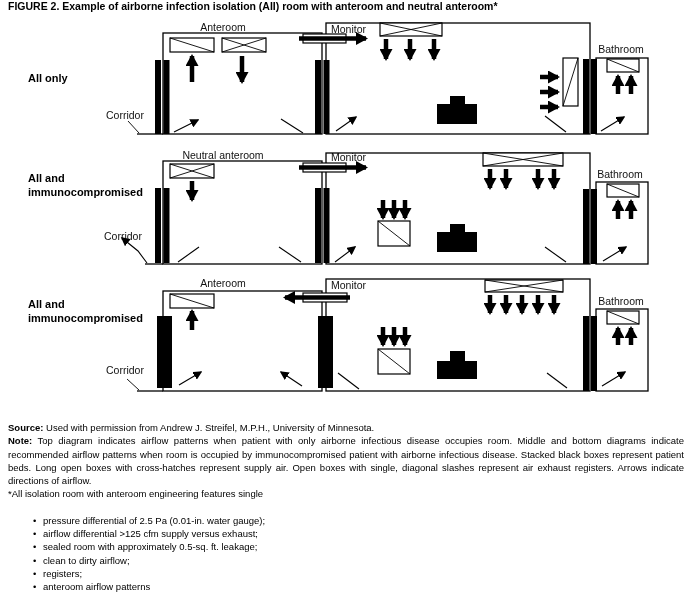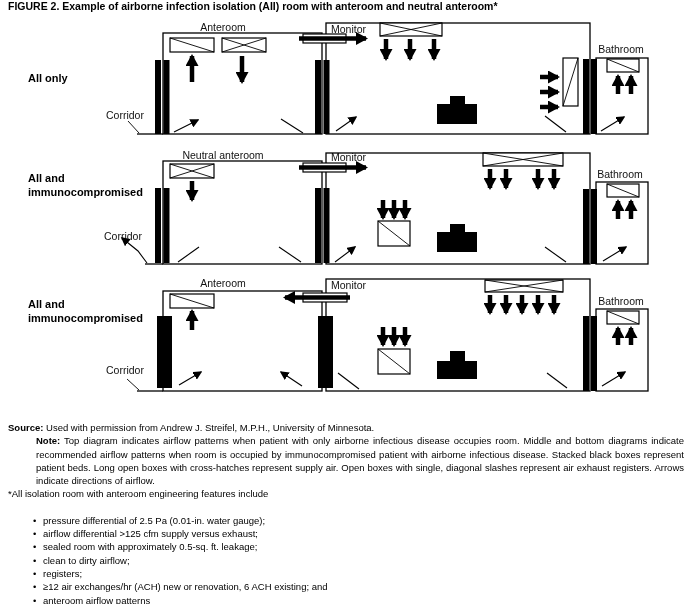--- a/index.html
+++ b/index.html
@@ -11,21 +11,21 @@
   .reg{fill:#fff;stroke:#000;stroke-width:1.2;}
   .rl{stroke:#000;stroke-width:0.9;fill:none;}
   .thick{stroke:#000;stroke-width:4.5;fill:none;}
   .thin{stroke:#000;stroke-width:1.1;fill:none;}
   .blk{fill:#000;stroke:none;}
   .lbl{font-family:"Liberation Sans",sans-serif;font-size:10.5px;fill:#111;}
   .side{font-family:"Liberation Sans",sans-serif;font-size:11px;font-weight:bold;fill:#000;}
   
   .legend{padding:10px 8px 0 8px;font-size:9.5px;line-height:13.3px;}
   .legend p{margin:0;text-align:left;}
-  .legend .note{text-align:justify;margin-left:28px;}
+  .legend .note{text-align:justify;}
   .legend b{font-weight:bold;text-align:right;}
   .legend ul{margin:13px;padding:0 0 0 12px;list-style:none;}
   .legend li{position:relative;padding-left:10px;}
   .legend li::before{content:"\2022";position:absolute;left:0;top:0;}
 </style>
 </head>
 <body>
 
 <div class="figure-title">FIGURE 2. Example of airborne infection isolation (AII) room with anteroom and neutral anteroom*</div>
 
@@ -283,23 +283,22 @@
       <line class="thin" x1="338" y1="392" x2="359" y2="408"></line>
       <line class="thin" x1="547" y1="392" x2="567" y2="407"></line>
       <line class="thin" x1="602" y1="405" x2="625" y2="391" marker-end="url(#mS)"></line>
     </g>
   </g>
 </svg>
 
 <div class="legend">
   <p><b>Source:</b> <span>Used with permission from Andrew J. Streifel, M.P.H., University of Minnesota.</span></p>
   <p class="note"><b>Note:</b> <span>Top diagram indicates airflow patterns when patient with only airborne infectious disease occupies room. Middle and bottom diagrams indicate recommended airflow patterns when room is occupied by immunocompromised patient with airborne infectious disease. Stacked black boxes represent patient beds. Long open boxes with cross-hatches represent supply air. Open boxes with single, diagonal slashes represent air exhaust registers. Arrows indicate directions of airflow.</span></p>
-  <p>*All isolation room with anteroom engineering features include</p>
+  <p>*All isolation room with anteroom engineering features single</p>
   <ul>
     <li>pressure differential of 2.5 Pa (0.01-in. water gauge);</li>
     <li>airflow differential &gt;125 cfm supply versus exhaust;</li>
     <li>sealed room with approximately 0.5-sq. ft. leakage;</li>
     <li>clean to dirty airflow;</li>
     <li>registers;</li>
-    <li>≥12 air exchanges/hr (ACH) new or renovation, 6 ACH existing; and</li>
     <li>anteroom airflow patterns</li>
   </ul>
 </div>
 
 </body></html>

